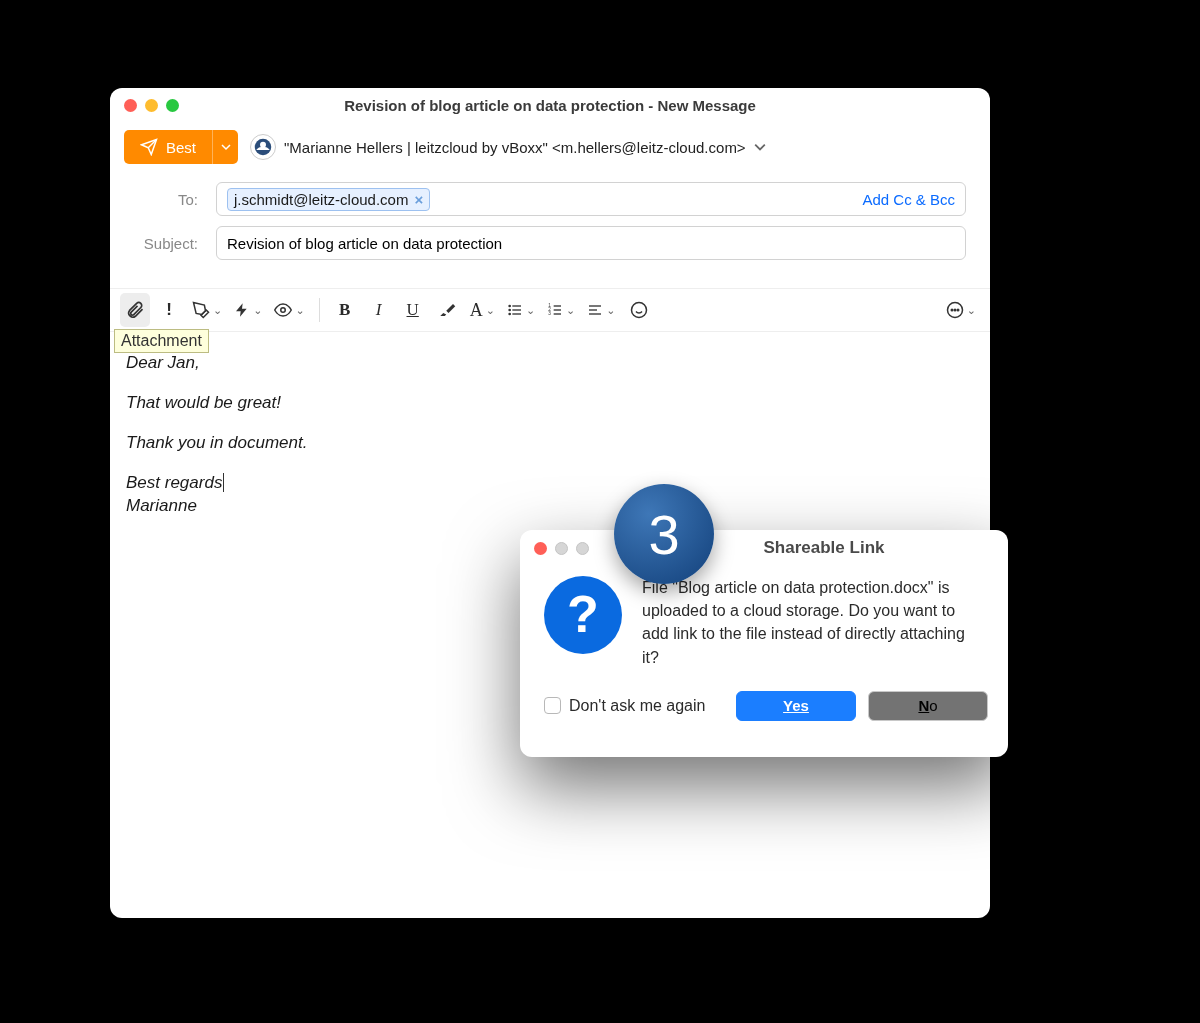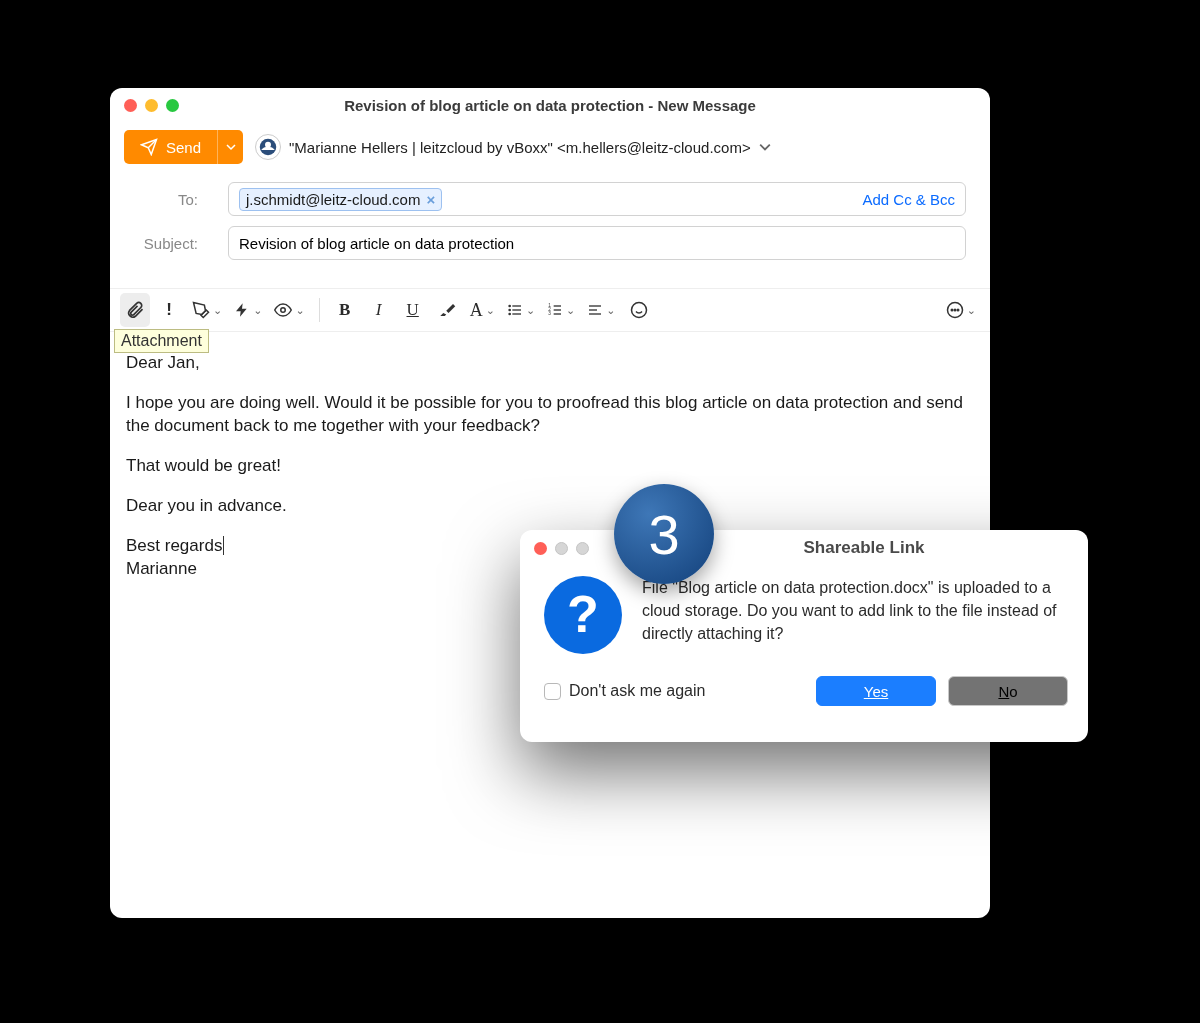--- a/index.html
+++ b/index.html
@@ -77,21 +77,21 @@
     display: flex; align-items: center; gap: 8px; font-size: 15px; color: #222;
   }
   .avatar {
     width: 26px; height: 26px; border-radius: 50%;
     background: #fff; border: 1px solid #ccc;
     display:flex; align-items:center; justify-content:center;
     font-size: 15px;
   }
   .chev { color:#666; }
   .addr-area { padding: 4px 24px 8px 24px; }
-  .addr-row { display: flex; align-items: center; margin-bottom: 10px; gap: 12px; }
+  .addr-row { display: flex; align-items: center; margin-bottom: 10px; }
   .addr-label { width: 82px; text-align: right; color: #888; font-size: 15px; padding-right: 18px;}
   .addr-input {
     flex: 1;
     border: 1px solid #d2d2d2;
     border-radius: 6px;
     height: 34px;
     padding: 2px 10px;
     display: flex;
     align-items: center;
     justify-content: space-between;
@@ -150,30 +150,30 @@
     z-index: 2;
   }
   .body-area {
     flex:1;
     padding: 20px 16px 16px 16px;
     font-size: 17px;
     line-height: 1.35;
     color: #1a1a1a;
     overflow: hidden;
   }
-  .body-area p { margin-bottom: 17px; }
+  .body-area p { margin-bottom: 17px; font-style: italic; }
   .body-area .sig { margin-bottom: 0; }
   .cursor-bar { border-right: 1px solid #333; padding-right:1px;}
 
   
   .dialog {
     position: absolute;
     left: 520px;
     top: 530px;
-    width: 568px;
+    width: 488px;
     background: #fff;
     border-radius: 12px;
     box-shadow: 0 30px 70px rgba(0,0,0,0.55);
     padding: 0;
   }
   .dialog .titlebar {
     height: 36px;
   }
   .dialog .dtitle {
     position:absolute; left:0; right:0; text-align:center; padding-left: 120px;
@@ -201,21 +201,21 @@
   .dfooter .lbl { font-size: 16px; color:#2b2b2b; flex:1; display:flex; align-items:center; gap:8px;}
   .dlg-btn {
     min-width: 120px; height: 30px; border-radius: 6px;
     border:1px solid #c8c8c8; background:#737373;
     font-size: 15px; cursor:pointer;
     display:flex; align-items:center; justify-content:center;
   }
   .dlg-btn.primary {
     background: #1b7eff; border-color:#1b7eff; color:#fff; font-weight:500;
   }
-  .ul { text-decoration: underline; }
+  .ul { text-decoration: underline; font-weight: bold; }
 
   
   .step-badge {
     position:absolute;
     left: 614px; top: 484px;
     width: 100px; height: 100px; border-radius:50%;
     background: radial-gradient(circle at 35% 30%, #3e77b7, #12407a);
     color:#fff; font-size: 56px; font-weight: 300;
     display:flex; align-items:center; justify-content:center;
     box-shadow: 0 8px 20px rgba(0,0,0,0.35);
@@ -237,21 +237,21 @@
     <div class="title">Revision of blog article on data protection - New Message</div>
   </div>
 
   <div class="toolbar1">
     <div class="send-group">
       <button class="send-btn">
         <svg width="18" height="18" viewBox="0 0 24 24" fill="none" stroke="white" stroke-width="2">
             <path d="M22 2L11 13"></path>
             <path d="M22 2L15 22l-4-9-9-4 20-7z"></path>
           </svg>
-        <span>Send</span>
+        <span>Best</span>
       </button>
       <button class="send-split">
         <svg width="10" height="10" viewBox="0 0 10 10">
             <path d="M1 3l4 4 4-4" stroke="white" stroke-width="1.5" fill="none"></path>
           </svg>
       </button>
     </div>
     <div class="from">
       <div class="avatar">
         <svg width="18" height="18" viewBox="0 0 24 24">
@@ -372,23 +372,22 @@
           <circle cx="8" cy="12" r="1" fill="#333"></circle>
           <circle cx="12" cy="12" r="1" fill="#333"></circle>
           <circle cx="16" cy="12" r="1" fill="#333"></circle>
         </svg>
       <span class="chev">⌄</span>
     </div>
   </div>
 
   <div class="body-area">
     <p>Dear Jan,</p>
-    <p>I hope you are doing well. Would it be possible for you to proofread this blog article on data protection and send the document back to me together with your feedback?</p>
     <p>That would be great!</p>
-    <p>Dear you in advance.</p>
+    <p>Thank you in document.</p>
     <p class="sig"><span class="cursor-bar">Best regards</span></p>
     <p class="sig">Marianne</p>
   </div>
 </div>
 
 <div class="dialog">
   <div class="titlebar">
     <div class="traffic">
       <div class="dot red"></div>
       <div class="dot grey"></div>

